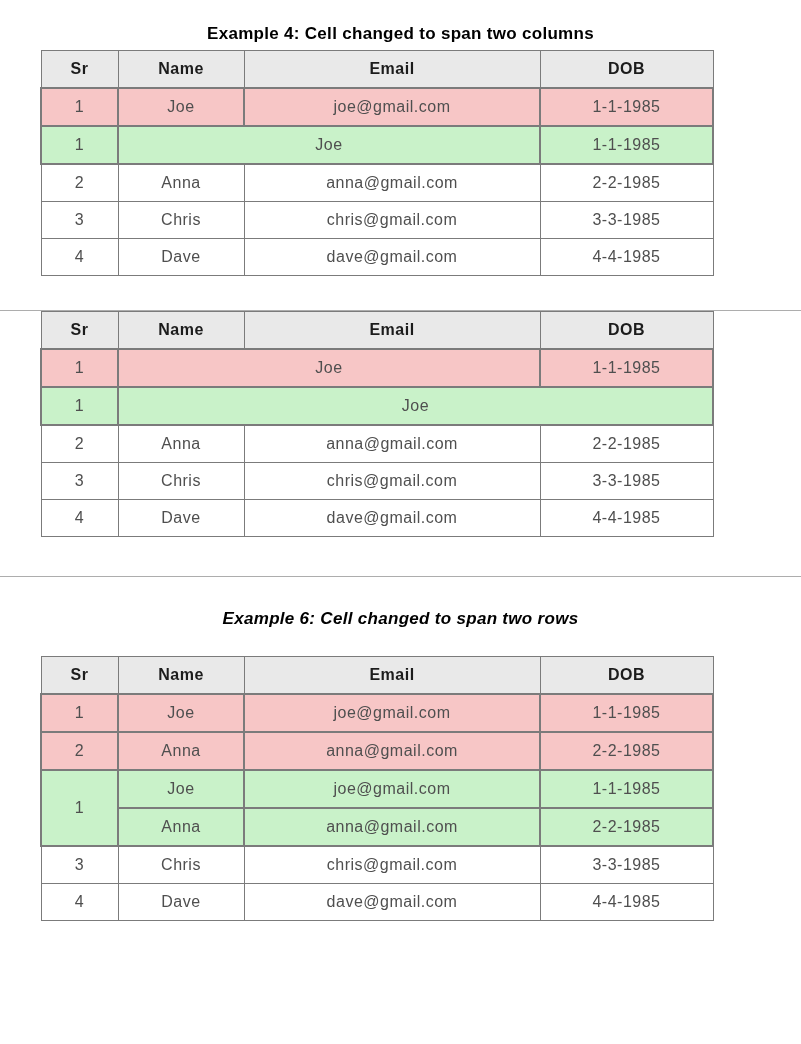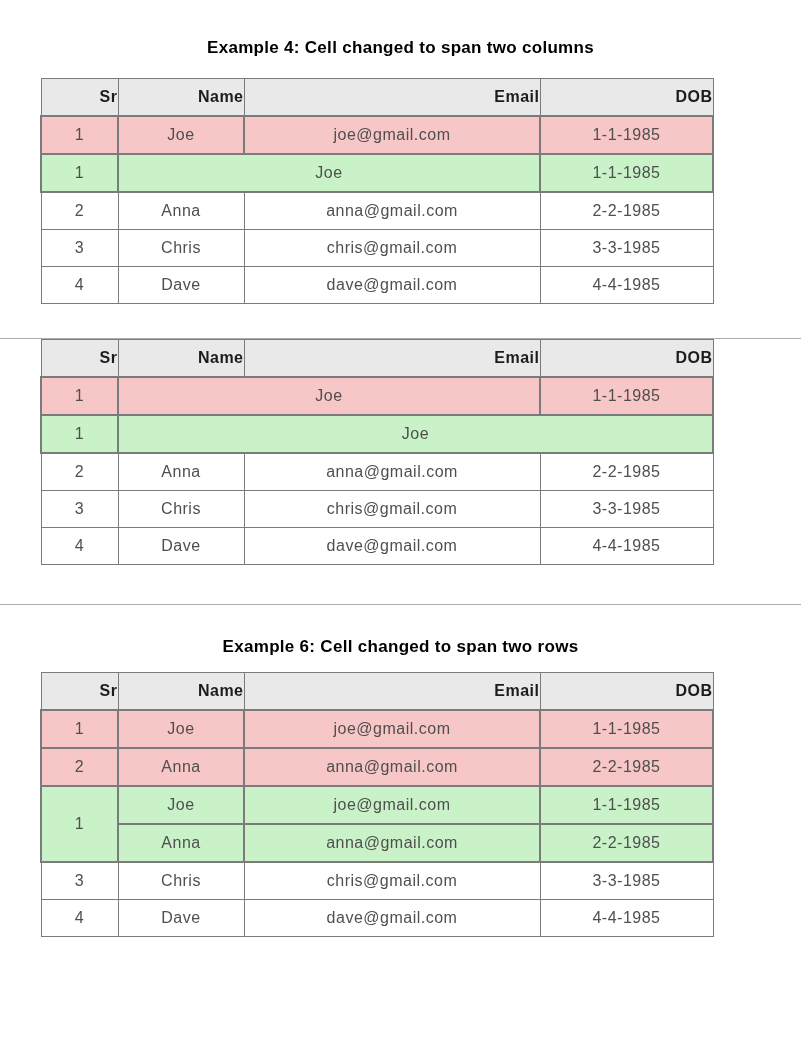--- a/index.html
+++ b/index.html
@@ -17,38 +17,38 @@
   body{
     width:801px;height:1044px;background:var(--page-bg);
     font-family:"Liberation Sans",sans-serif;
     overflow:hidden;
   }
   .title{
     font-size:17px;font-weight:bold;color:var(--title-text);
     text-align:center;line-height:27px;letter-spacing:.3px;
     margin:0 auto;max-width:620px;
   }
-  .title-1{padding-top:34px;margin-bottom:17px;}
+  .title-1{padding-top:20px;margin-bottom:3px;}
   .title-2{margin-top:30px;margin-bottom:8px;}
-  .title-3{margin-top:28px;margin-bottom:12px;}
+  .title-3{margin-top:28px;margin-bottom:24px;font-style:italic;}
   table{
     border-collapse:collapse;table-layout:fixed;
     width:672px;margin-left:40px;
   }
   col.c-sr{width:77px;}
   col.c-name{width:126px;}
   col.c-email{width:296px;}
   col.c-dob{width:173px;}
   th,td{
     border:1px solid var(--border-color);
     height:36px;padding:0;
     text-align:center;vertical-align:middle;
     font-size:16px;letter-spacing:.5px;
   }
-  th{background:var(--header-bg);font-weight:bold;color:var(--header-text);text-align:right;}
+  th{background:var(--header-bg);font-weight:bold;color:var(--header-text);}
   td{color:var(--body-text);font-weight:normal;}
   tr.row-pink td{background:var(--pink-bg);border-width:2px;}
   tr.row-green td{background:var(--green-bg);border-width:2px;}
   .divider{height:1px;background:var(--divider-color);border:none;width:801px;margin:0;}
   .divider-1{margin-top:34px;}
   .divider-2{margin-top:39px;}
 </style>
 </head>
 <body>
 

